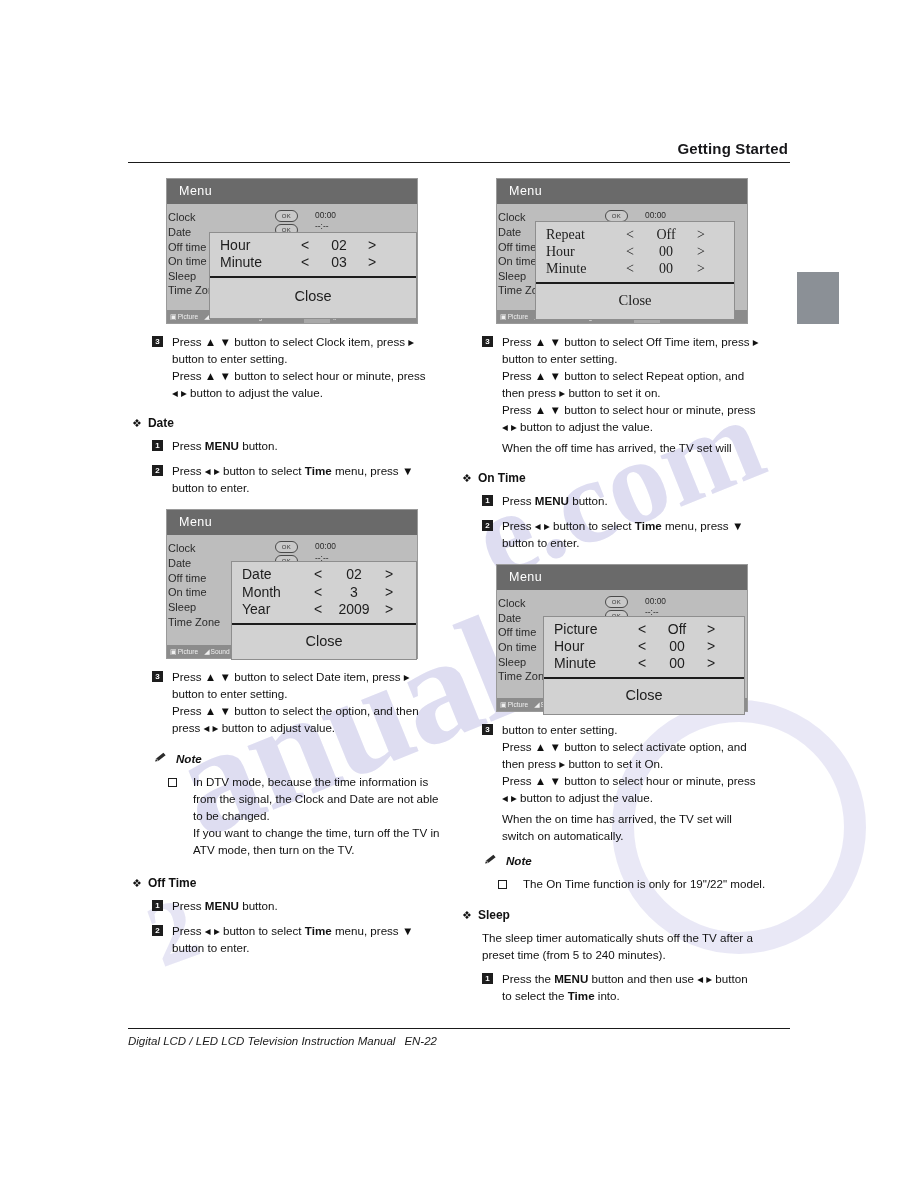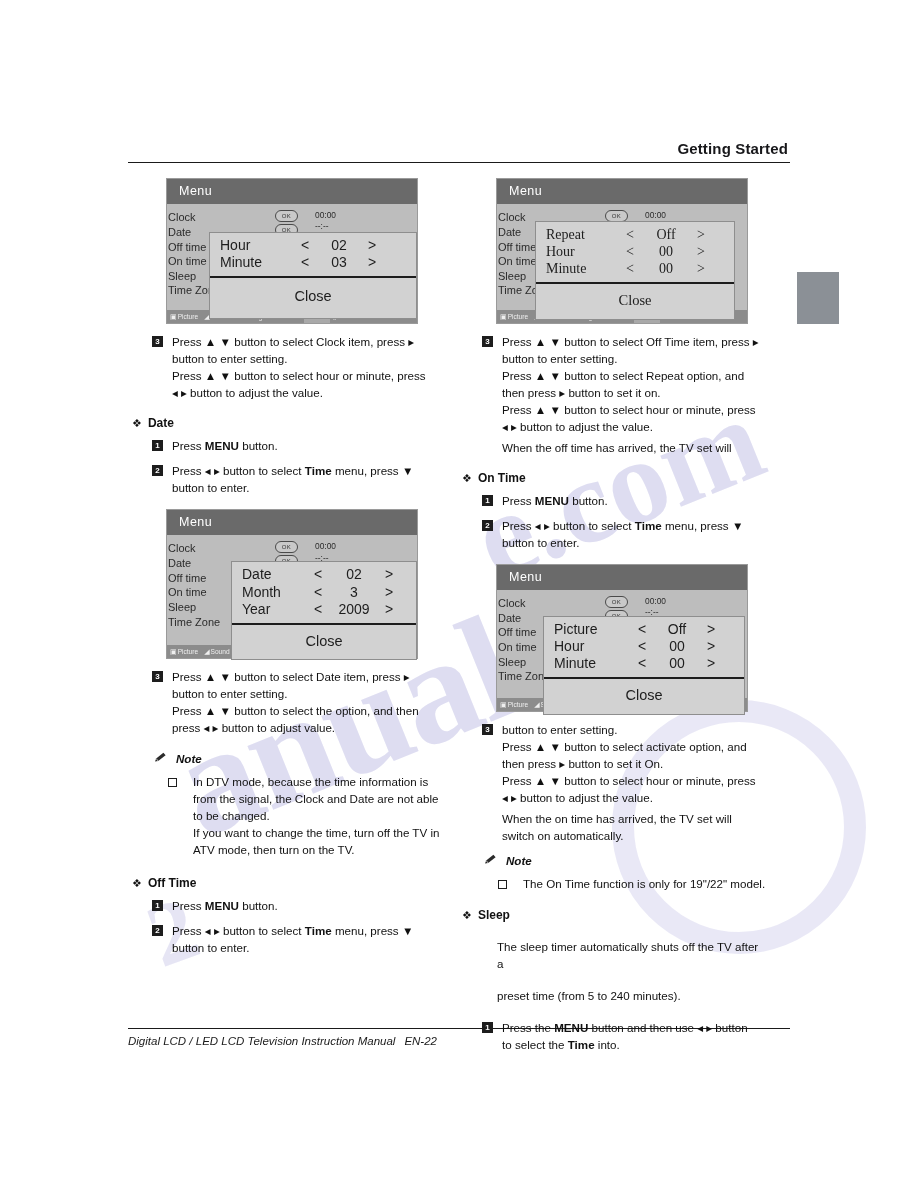--- a/index.html
+++ b/index.html
@@ -277,21 +277,21 @@
   .note-body .sq {
     flex: 0 0 auto;
     width: 7px; height: 7px;
     border: 1.4px solid #1d1d1d;
     margin-top: 4px;
   }
   .note-body .txt p { margin: 0; }
   .plain {
     margin: 0 0 0 20px;
   }
-  .plain p { margin: 15px; }
+  .plain p { margin: 0; }
 </style>
 </head>
 <body>
 
 <div class="wm" id="wm1">anual</div>
 <div class="wm" id="wm2">e.com</div>
 <div class="wm" id="wm3">2</div>
 <div id="wm-ring"></div>
 
 <div id="page-header">Getting Started</div>

